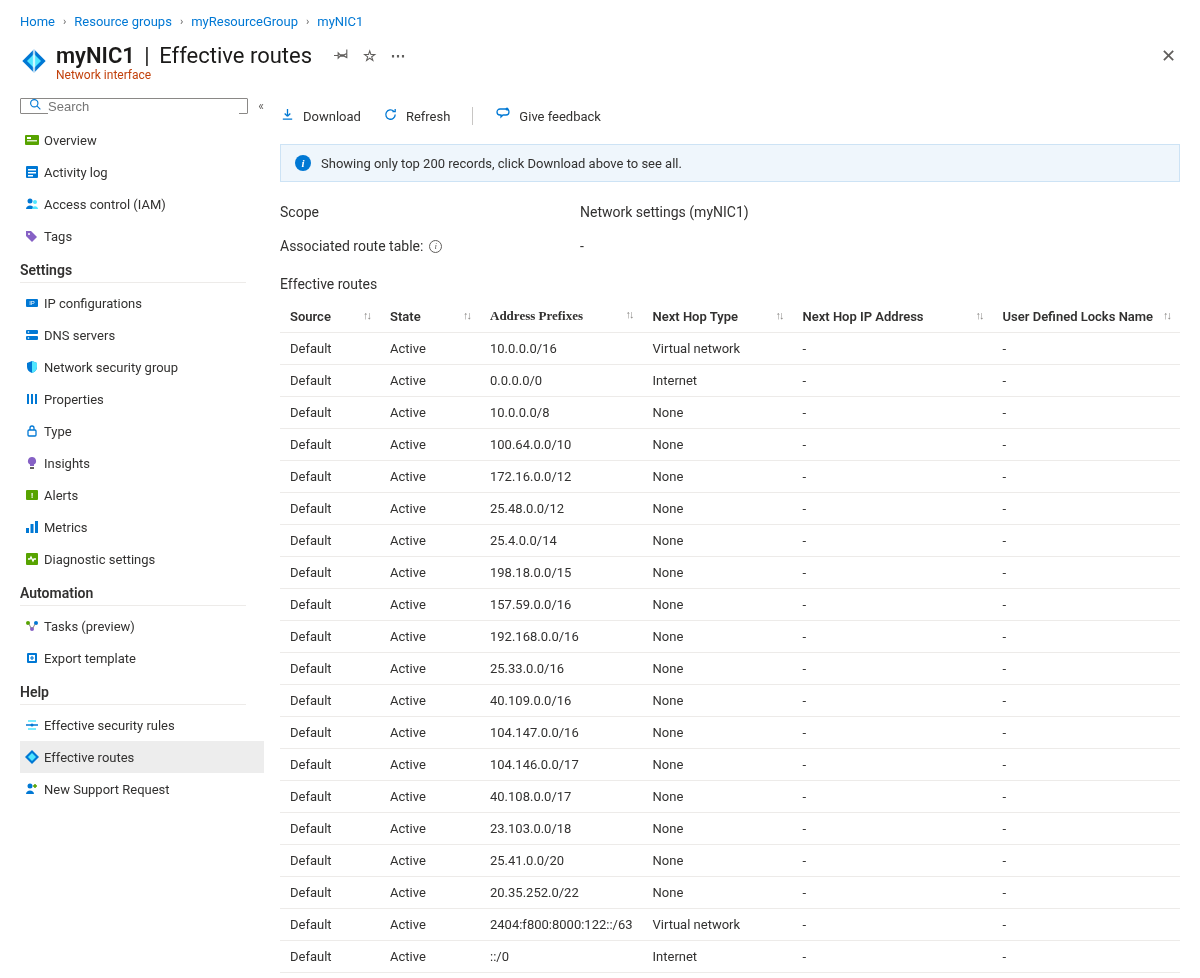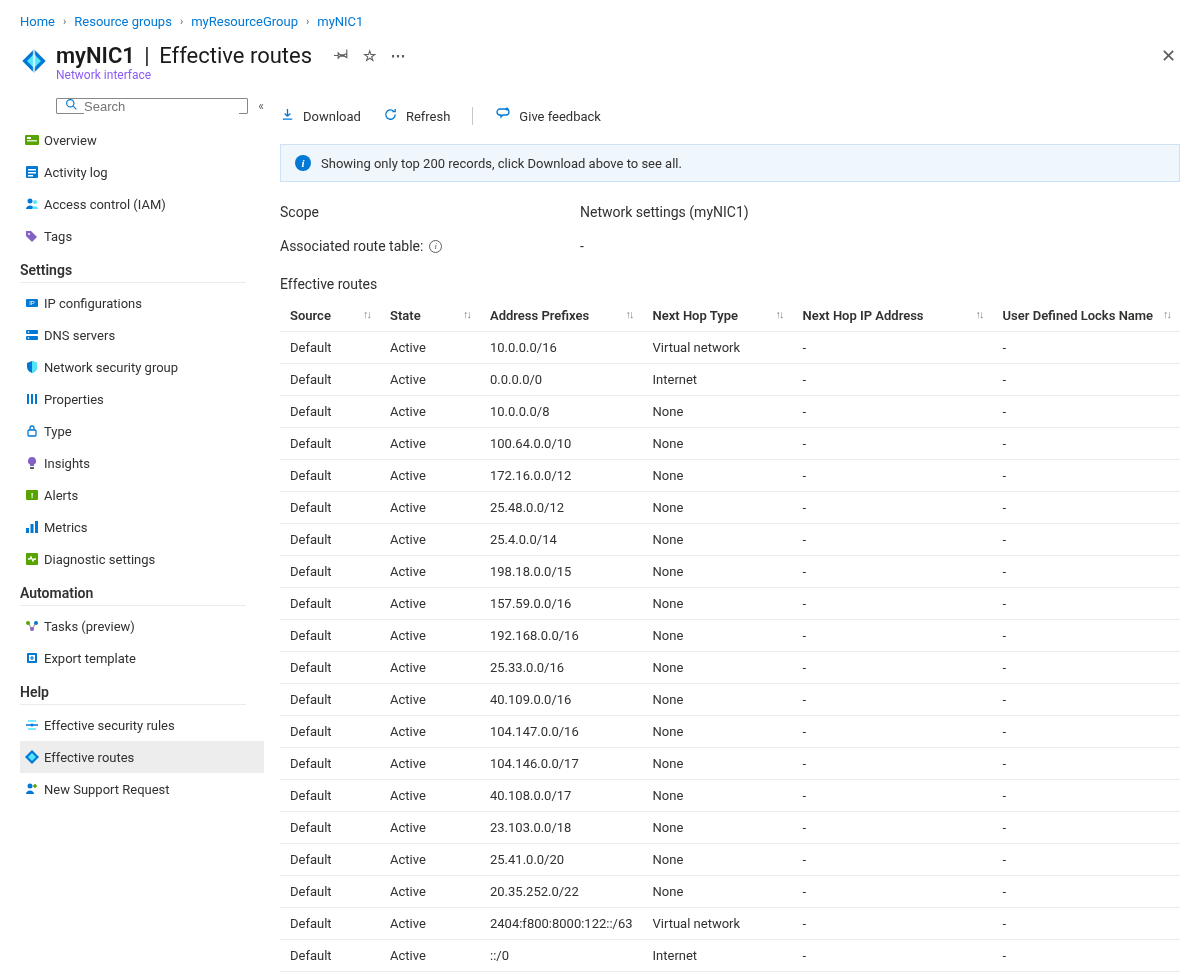--- a/index.html
+++ b/index.html
@@ -39,21 +39,21 @@
   .page-title-block { flex: 1; }
   .page-title {
     font-size: 22px;
     font-weight: 600;
     color: #1b1a19;
     display: flex;
     align-items: center;
     gap: 4px;
   }
   .page-title .thin { font-weight: 400; color: #1b1a19; }
-  .page-subtitle { font-size: 12px; color: #8b5cf6; margin-top: 0px; }
+  .page-subtitle { font-size: 12px; color: #c2410c; margin-top: 0px; }
   .title-actions { display: inline-flex; gap: 14px; margin-left: 18px; align-items: center; color: #605e5c; }
   .title-actions .ic { cursor: pointer; font-size: 15px; }
   .close-x {
     position: absolute;
     right: 24px;
     top: 10px;
     font-size: 18px;
     color: #605e5c;
     cursor: pointer;
   }
@@ -74,21 +74,20 @@
   
   .search-wrap { display: flex; align-items: center; gap: 10px; margin-bottom: 10px; }
   .search-box {
     display: flex;
     align-items: center;
     border: 1px solid #8a8886;
     border-radius: 1px;
     height: 16px;
     padding: 0 8px;
     flex: 1;
-    margin-left: 36px;
   }
   .search-box input {
     border: none; outline: none; font-size: 13px; width: 100%;
   }
   .search-box .mag { color: #0078d4; margin-right: 6px; font-size: 13px; }
   .collapse-chevrons { color: #605e5c; font-size: 12px; cursor: pointer; }
 
   
   .nav-group-header {
     font-size: 14px;
@@ -183,21 +182,21 @@
     cursor: pointer;
   }
   table.routes td {
     padding: 8px 10px;
     border-bottom: 1px solid #edebe9;
     color: #323130;
     white-space: nowrap;
   }
   .col-source { width: 100px; }
   .col-state  { width: 100px; }
-  .col-prefix { width: 150px; }
+  .col-prefix { width: 150px; font-family: Liberation Serif, serif; }
   .col-hop    { width: 150px; }
   .col-ip     { width: 200px; }
   .col-name   { }
 
 </style>
 </head>
 <body>
 
 <div class="breadcrumb">
   <a href="#">Home</a>

